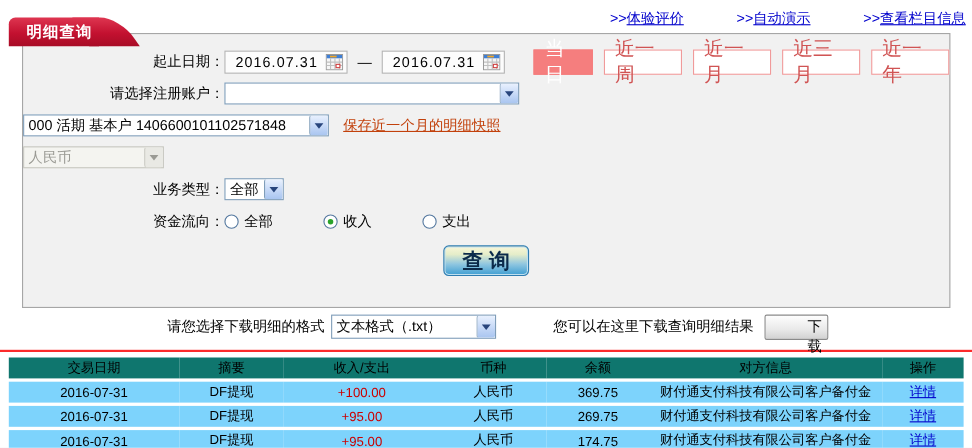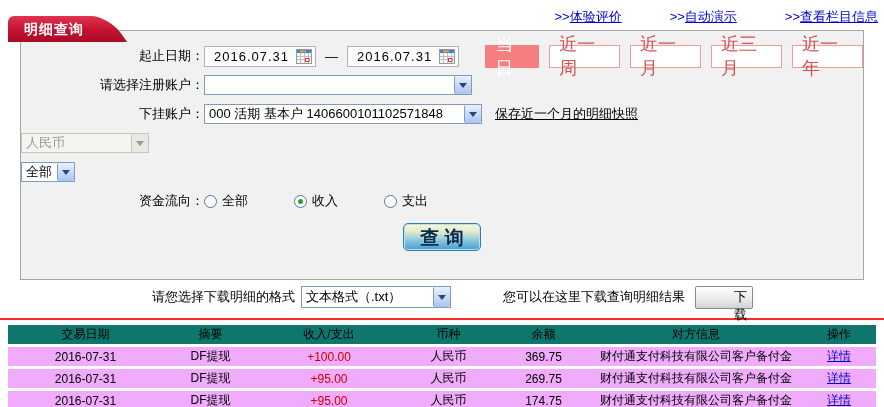--- a/index.html
+++ b/index.html
@@ -57,21 +57,21 @@
   }
   .xselect .arrow::after { content:''; border:4px solid transparent; border-top:5px solid #28457c; margin-top:5px; }
   .sel-register { width:268px; }
   .sel-sub { width:278px; }
   .sel-currency { width:128px; }
   .sel-biz { width:54px; }
   .sel-format { width:150px; height:22px; }
   .xselect.disabled { background:#f4f4f0; border-color:#c6c6bf; color:#9a9a94; cursor:default; }
   .xselect.disabled .arrow { background:#e9e9e4; border-left-color:#c6c6bf; }
   .xselect.disabled .arrow::after { border-top-color:#9a9a94; }
-  .snapshot-link { margin-left:13px; color:#000000; text-decoration:underline; cursor:pointer; }
+  .snapshot-link { margin-left:13px; color:#c2410c; text-decoration:underline; cursor:pointer; }
   
   .radio-item { display:flex; align-items:center; margin-right:46px; cursor:pointer; }
   .rdot {
     width:13px; height:13px; border-radius:50%; background:#fff;
     border:1px solid #54789f; margin-right:5px; position:relative; flex:none;
   }
   .rdot.checked::after {
     content:''; position:absolute; left:3px; top:3px; width:5px; height:5px;
     border-radius:50%; background:#2aa32a;
   }
@@ -100,21 +100,21 @@
   .red-line { border-top:2px solid #fb2b2b; margin-top:4px; }
   table.detail {
     width:868px; margin:2px 8px 0; table-layout:fixed;
     border-collapse:separate; border-spacing:0 3px; font-size:12px;
   }
   table.detail th {
     background:#0f766e; font-weight:normal; height:18px; padding:1px 2px;
     text-align:center; white-space:nowrap; overflow:hidden;
   }
   table.detail td {
-    background:#f0abfc; height:18px; padding:1px 3px;
+    background:#7dd3fc; height:18px; padding:1px 3px;
     text-align:center; white-space:nowrap; overflow:hidden;
   }
   td.amt { color:#cc0000; }
   .detail-link { color:#0000cc; text-decoration:underline; cursor:pointer;text-align:right; }
 </style>
 </head>
 <body>
 
 <div class="topbar">
   <div class="tab">明细查询</div>
@@ -164,36 +164,36 @@
   </div>
 
   <div class="frow">
     <div class="flabel">请选择注册账户：</div>
     <div class="xselect sel-register">
       <span class="arrow"></span>
     </div>
   </div>
 
   <div class="frow">
-    <div class="flabel">下挂账户：</div>
     <div class="xselect sel-sub">
       <span class="val">000 活期 基本户 1406600101102571848</span>
       <span class="arrow"></span>
     </div>
     <a class="snapshot-link">保存近一个月的明细快照</a>
   </div>
 
   <div class="frow">
     <div class="xselect sel-currency disabled">
       <span class="val">人民币</span>
       <span class="arrow"></span>
     </div>
   </div>
 
   <div class="frow">
+    <div class="flabel">业务类型：</div>
     <div class="xselect sel-biz">
       <span class="val">全部</span>
       <span class="arrow"></span>
     </div>
   </div>
 
   <div class="frow">
     <div class="flabel">资金流向：</div>
     <div style="display:flex;align-items:center;" id="fund-radios">
         <span class="radio-item">

